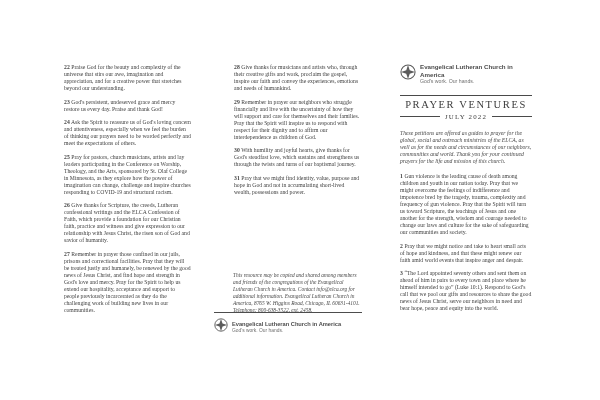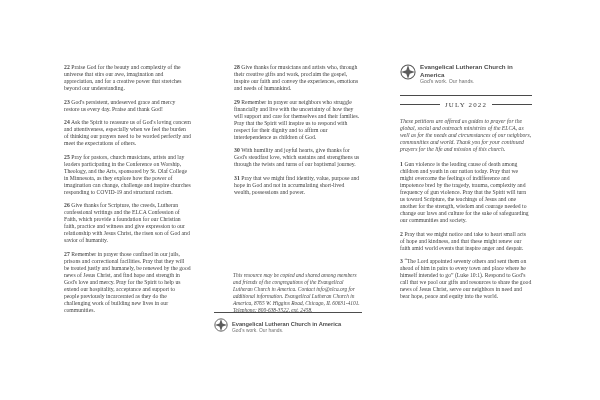--- a/index.html
+++ b/index.html
@@ -98,20 +98,21 @@
           <path d="M12 1.5 L14.6 9.4 L22.5 12 L14.6 14.6 L12 22.5 L9.4 14.6 L1.5 12 L9.4 9.4 Z" fill="#5c5c5c"></path>
         </svg>
       </span>
       <span class="logo-text">
         <span class="logo-name">Evangelical Lutheran Church in America</span>
         <span class="logo-tag">God's work. Our hands.</span>
       </span>
     </div>
 
     <div class="masthead">
+      <div class="title">PRAYER VENTURES</div>
       <div class="subtitle-row">
         <span class="line"></span>
         <span class="subtitle">JULY 2022</span>
         <span class="line"></span>
       </div>
     </div>
 
     <div class="intro">These petitions are offered as guides to prayer for the global, social and outreach ministries of the ELCA, as well as for the needs and circumstances of our neighbors, communities and world. Thank you for your continued prayers for the life and mission of this church.</div>
 
     <div class="col-flow" style="font-size:5.7px; line-height:7px;">

